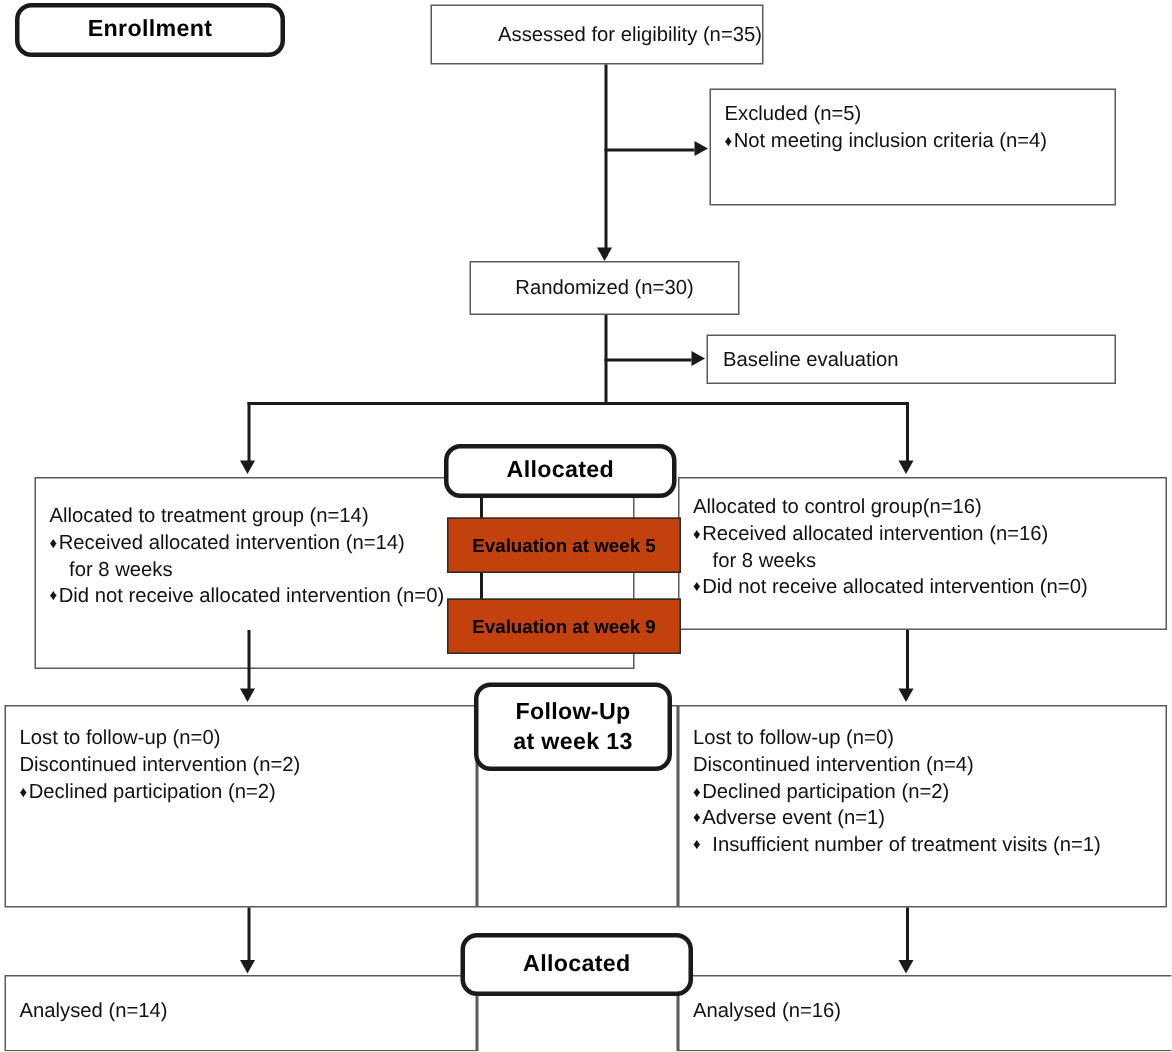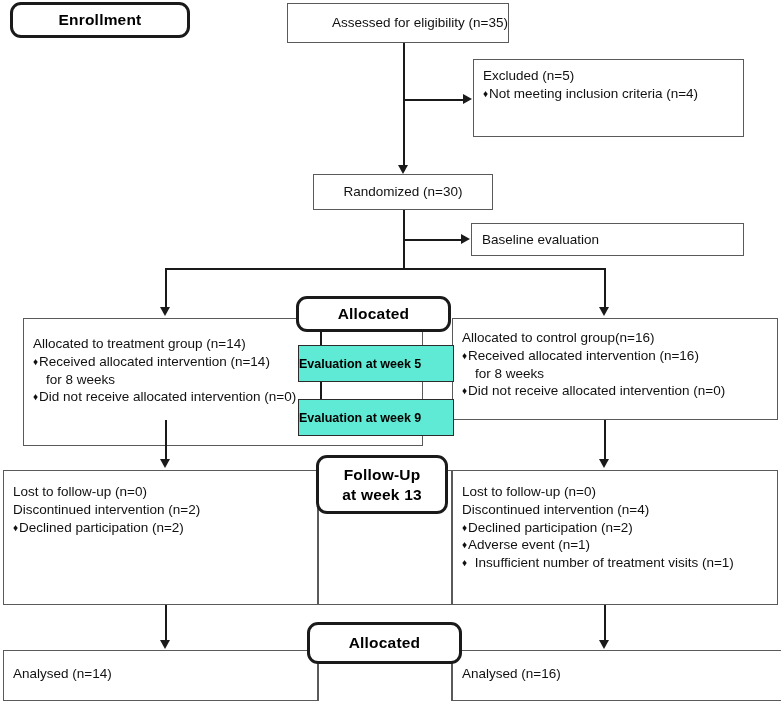--- a/index.html
+++ b/index.html
@@ -58,24 +58,25 @@
     letter-spacing: 0.2px;
     color: #000000;
     z-index: 40;
   }
   .stage .l2 { display: block; }
 
   
   .evalbox {
     position: absolute;
     box-sizing: border-box;
-    background: #5eead4;
+    background: #c2410c;
     border: 1.4px solid #2b2b2b;
     display: flex;
     align-items: center;
+    justify-content: center;
     font-weight: bold;
     font-size: 12.5px;
     color: #000000;
     z-index: 30;
   }
 
   
   .vline {
     position: absolute;
     width: 0;

